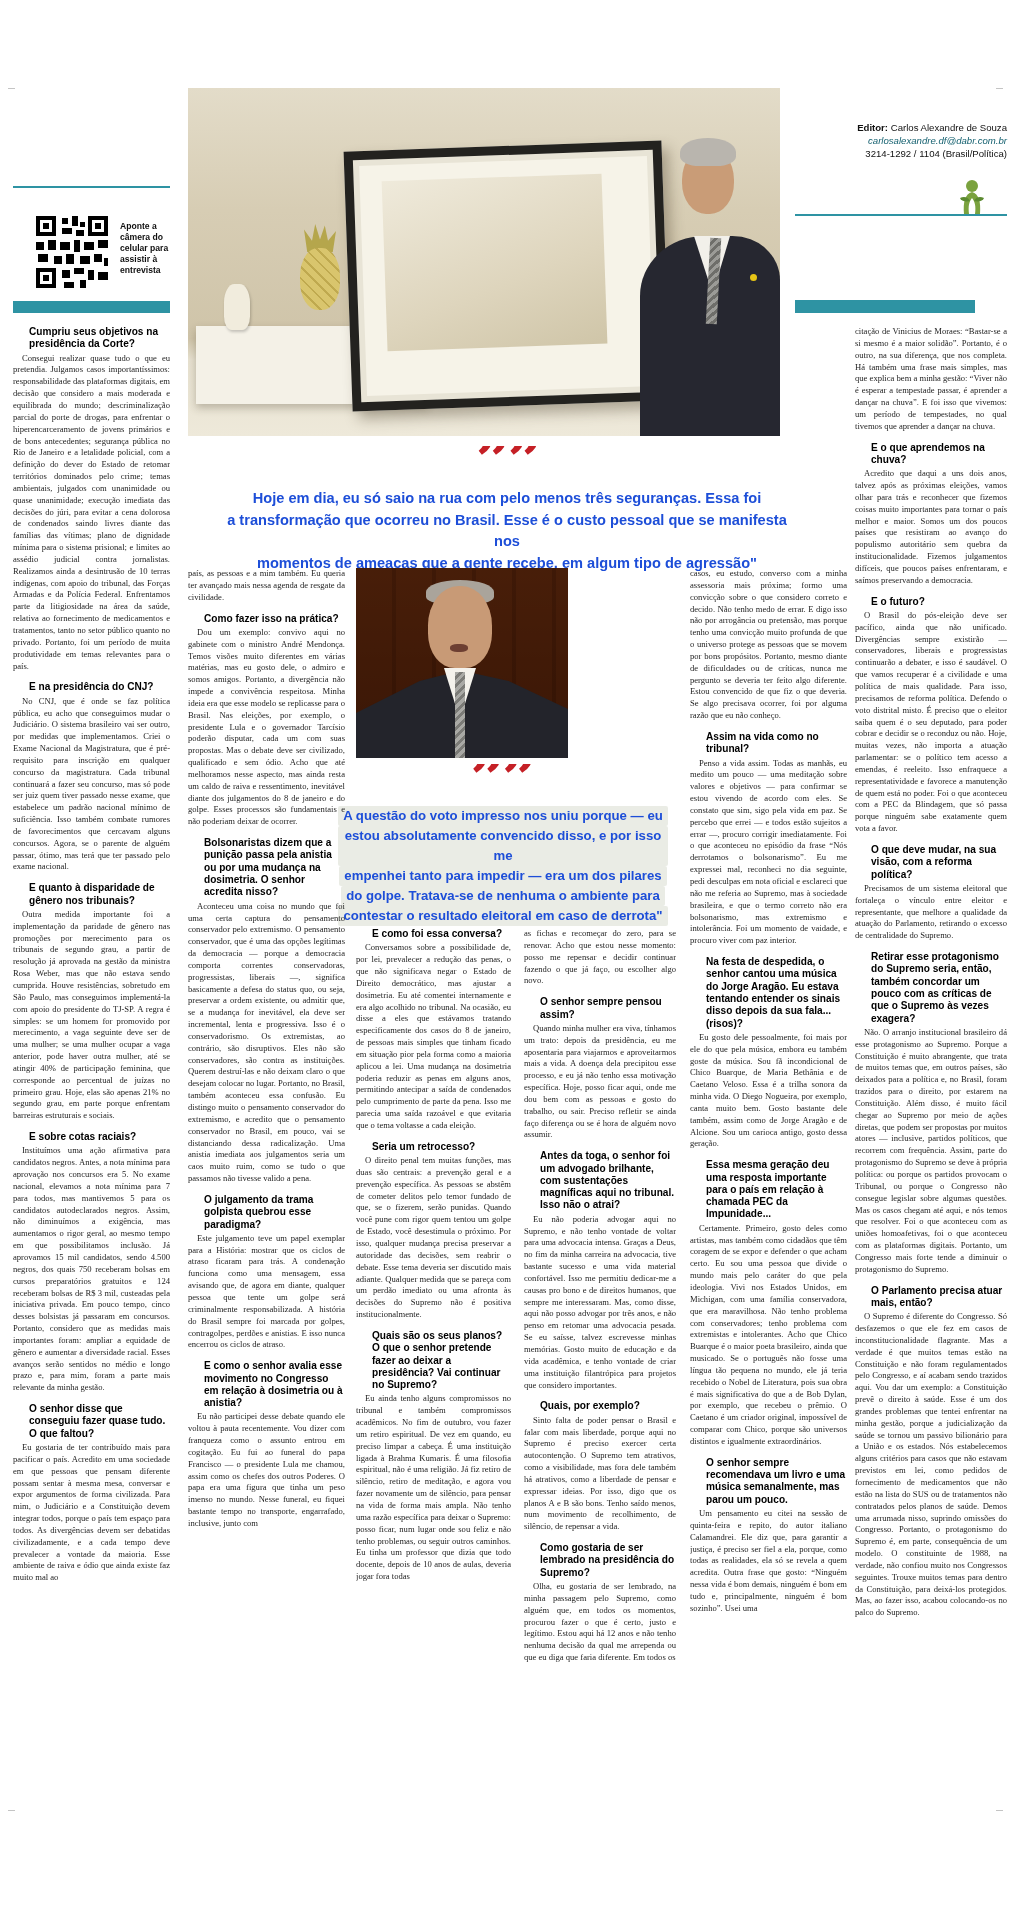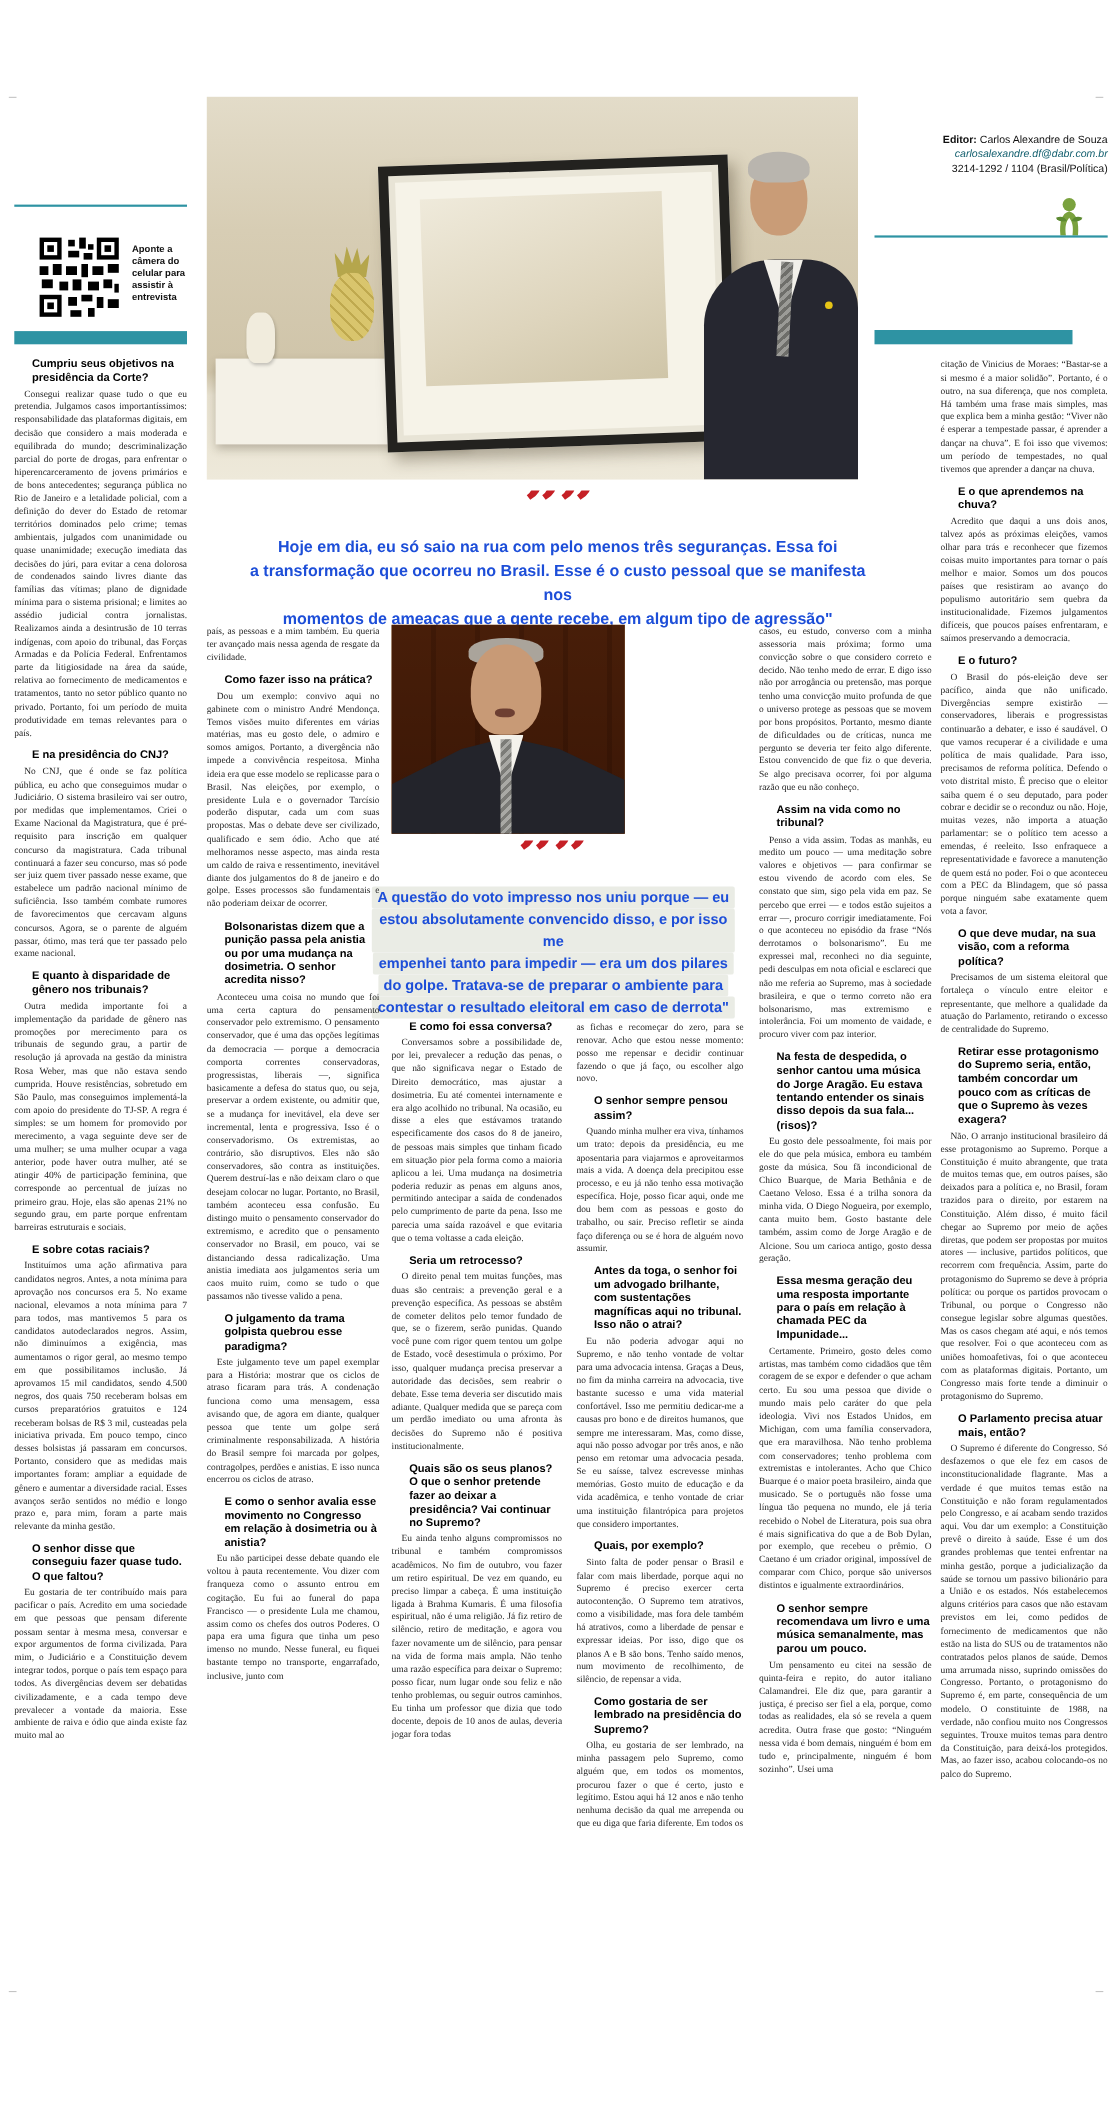--- a/index.html
+++ b/index.html
@@ -169,21 +169,21 @@
   <div class="p2-tie"></div>
 </div>
 
 <div class="qmarks" style="left:356px;top:764px;width:292px;">
   <span>””</span>
 </div>
 <div class="quote quote2" style="left:338px;top:806px;width:330px;">
   <span class="ln">A questão do voto impresso nos uniu porque — eu</span><br>
   <span class="ln">estou absolutamente convencido disso, e por isso me</span><br>
   <span class="ln">empenhei tanto para impedir — era um dos pilares</span><br>
-  <span class="ln">do golpe. Tratava-se de preparar o ambiente para</span><br>
+  <span class="ln">do golpe. Tratava-se de nenhuma o ambiente para</span><br>
   <span class="ln">contestar o resultado eleitoral em caso de derrota"</span>
 </div>
 
 <div class="col" id="colA" style="left:13px;top:326px;width:157px;height:1479px;">
     <h3>Cumpriu seus objetivos na presidência da Corte?</h3>
     <p>Consegui realizar quase tudo o que eu pretendia. Julgamos casos importantíssimos: responsabilidade das plataformas digitais, em decisão que considero a mais moderada e equilibrada do mundo; descriminalização parcial do porte de drogas, para enfrentar o hiperencarceramento de jovens primários e de bons antecedentes; segurança pública no Rio de Janeiro e a letalidade policial, com a definição do dever do Estado de retomar territórios dominados pelo crime; temas ambientais, julgados com unanimidade ou quase unanimidade; execução imediata das decisões do júri, para evitar a cena dolorosa de condenados saindo livres diante das famílias das vítimas; plano de dignidade mínima para o sistema prisional; e limites ao assédio judicial contra jornalistas. Realizamos ainda a desintrusão de 10 terras indígenas, com apoio do tribunal, das Forças Armadas e da Polícia Federal. Enfrentamos parte da litigiosidade na área da saúde, relativa ao fornecimento de medicamentos e tratamentos, tanto no setor público quanto no privado. Portanto, foi um período de muita produtividade em temas relevantes para o país.</p>
     <h3>E na presidência do CNJ?</h3>
     <p>No CNJ, que é onde se faz política pública, eu acho que conseguimos mudar o Judiciário. O sistema brasileiro vai ser outro, por medidas que implementamos. Criei o Exame Nacional da Magistratura, que é pré-requisito para inscrição em qualquer concurso da magistratura. Cada tribunal continuará a fazer seu concurso, mas só pode ser juiz quem tiver passado nesse exame, que estabelece um padrão nacional mínimo de suficiência. Isso também combate rumores de favorecimentos que cercavam alguns concursos. Agora, se o parente de alguém passar, ótimo, mas terá que ter passado pelo exame nacional.</p>
     <h3>E quanto à disparidade de gênero nos tribunais?</h3>
     <p>Outra medida importante foi a implementação da paridade de gênero nas promoções por merecimento para os tribunais de segundo grau, a partir de resolução já aprovada na gestão da ministra Rosa Weber, mas que não estava sendo cumprida. Houve resistências, sobretudo em São Paulo, mas conseguimos implementá-la com apoio do presidente do TJ-SP. A regra é simples: se um homem for promovido por merecimento, a vaga seguinte deve ser de uma mulher; se uma mulher ocupar a vaga anterior, pode haver outra mulher, até se atingir 40% de participação feminina, que corresponde ao percentual de juízas no primeiro grau. Hoje, elas são apenas 21% no segundo grau, em parte porque enfrentam barreiras estruturais e sociais.</p>

